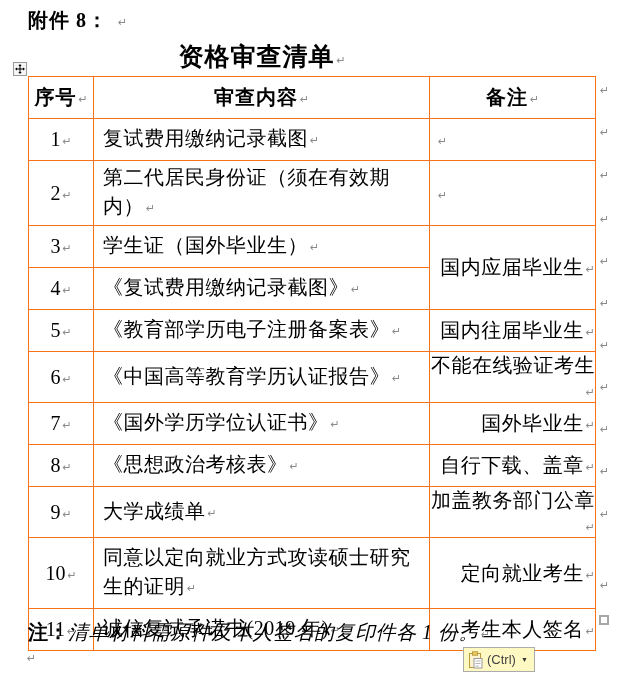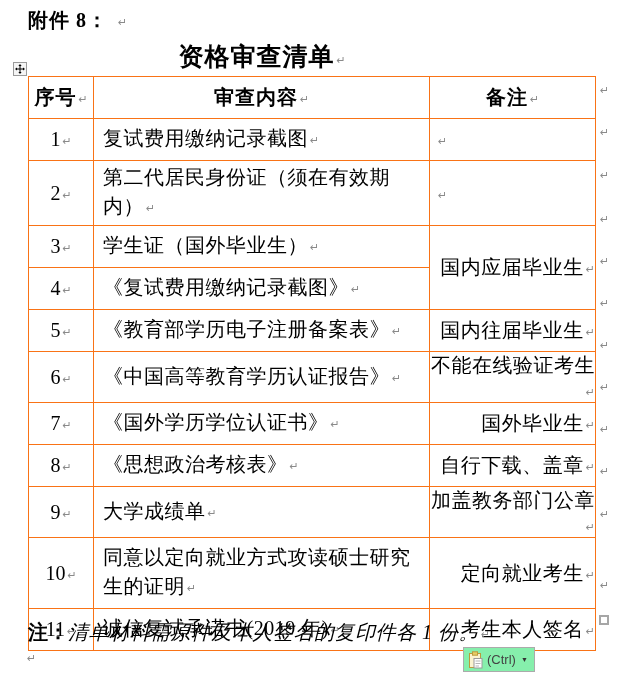--- a/index.html
+++ b/index.html
@@ -34,21 +34,21 @@
                    border:2px solid #a6a6a6; background:#fff; cursor:nwse-resize; }
 
   .note { position:absolute; left:28px; top:619px; font-size:20px; }
   .note .prefix { font-weight:bold; }
   .note .body { font-style:italic; letter-spacing:0.5px; }
 
   .lone-mark { position:absolute; left:27px; top:652px; font-family:"DejaVu Sans",sans-serif; font-size:11px; color:#8a8a8a; }
 
   
   .paste-btn { position:absolute; left:463px; top:647px; height:25px; min-width:70px;
-               background:#86efac; border:1px solid #ababab; display:flex; align-items:center;
+               background:#fef9c3; border:1px solid #ababab; display:flex; align-items:center;
                gap:4px; padding:0 6px 0 4px; font-family:"Liberation Sans","DejaVu Sans",sans-serif;
                font-size:13px; color:#444; cursor:pointer; }
   .paste-btn .arrow { font-size:7px; color:#333; margin-left:1px; }
 </style>
 </head>
 <body>
 
 <div class="attach"><span>附件 8：</span><span class="mk" style="margin-left:10px">↵</span></div>
 
 <div class="title-line"><span>资格审查清单</span><span class="mk">↵</span></div>

